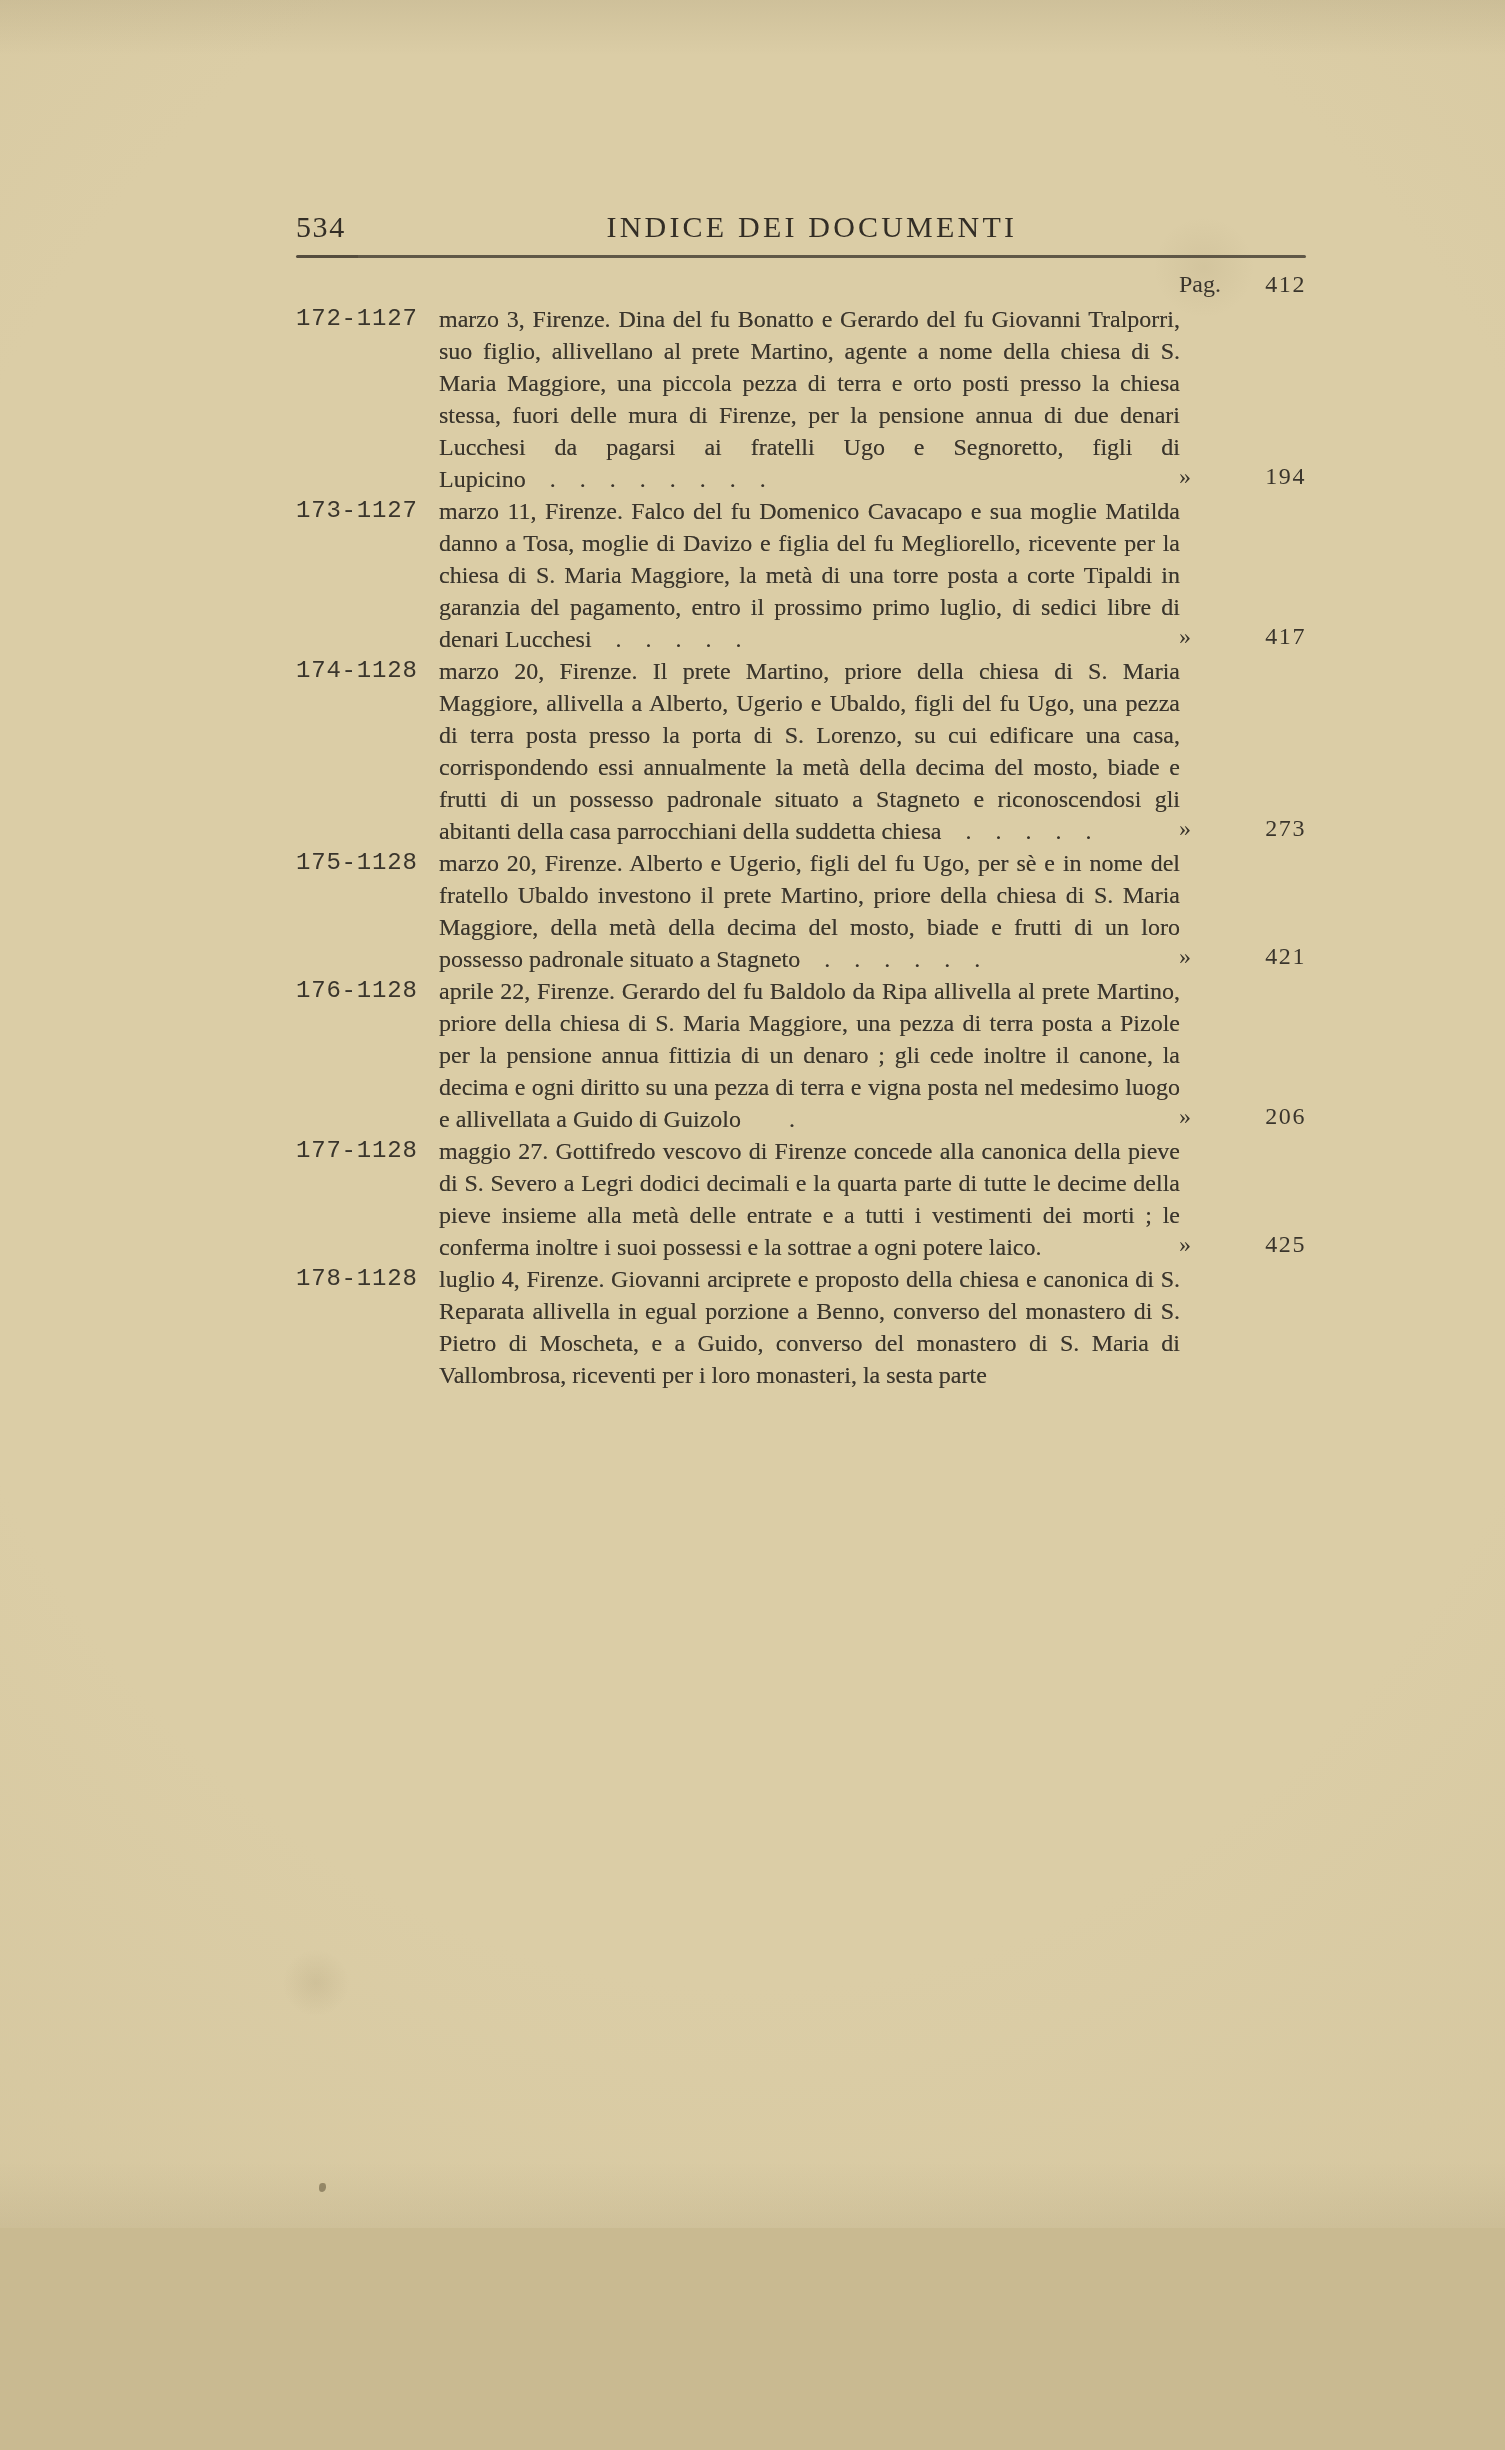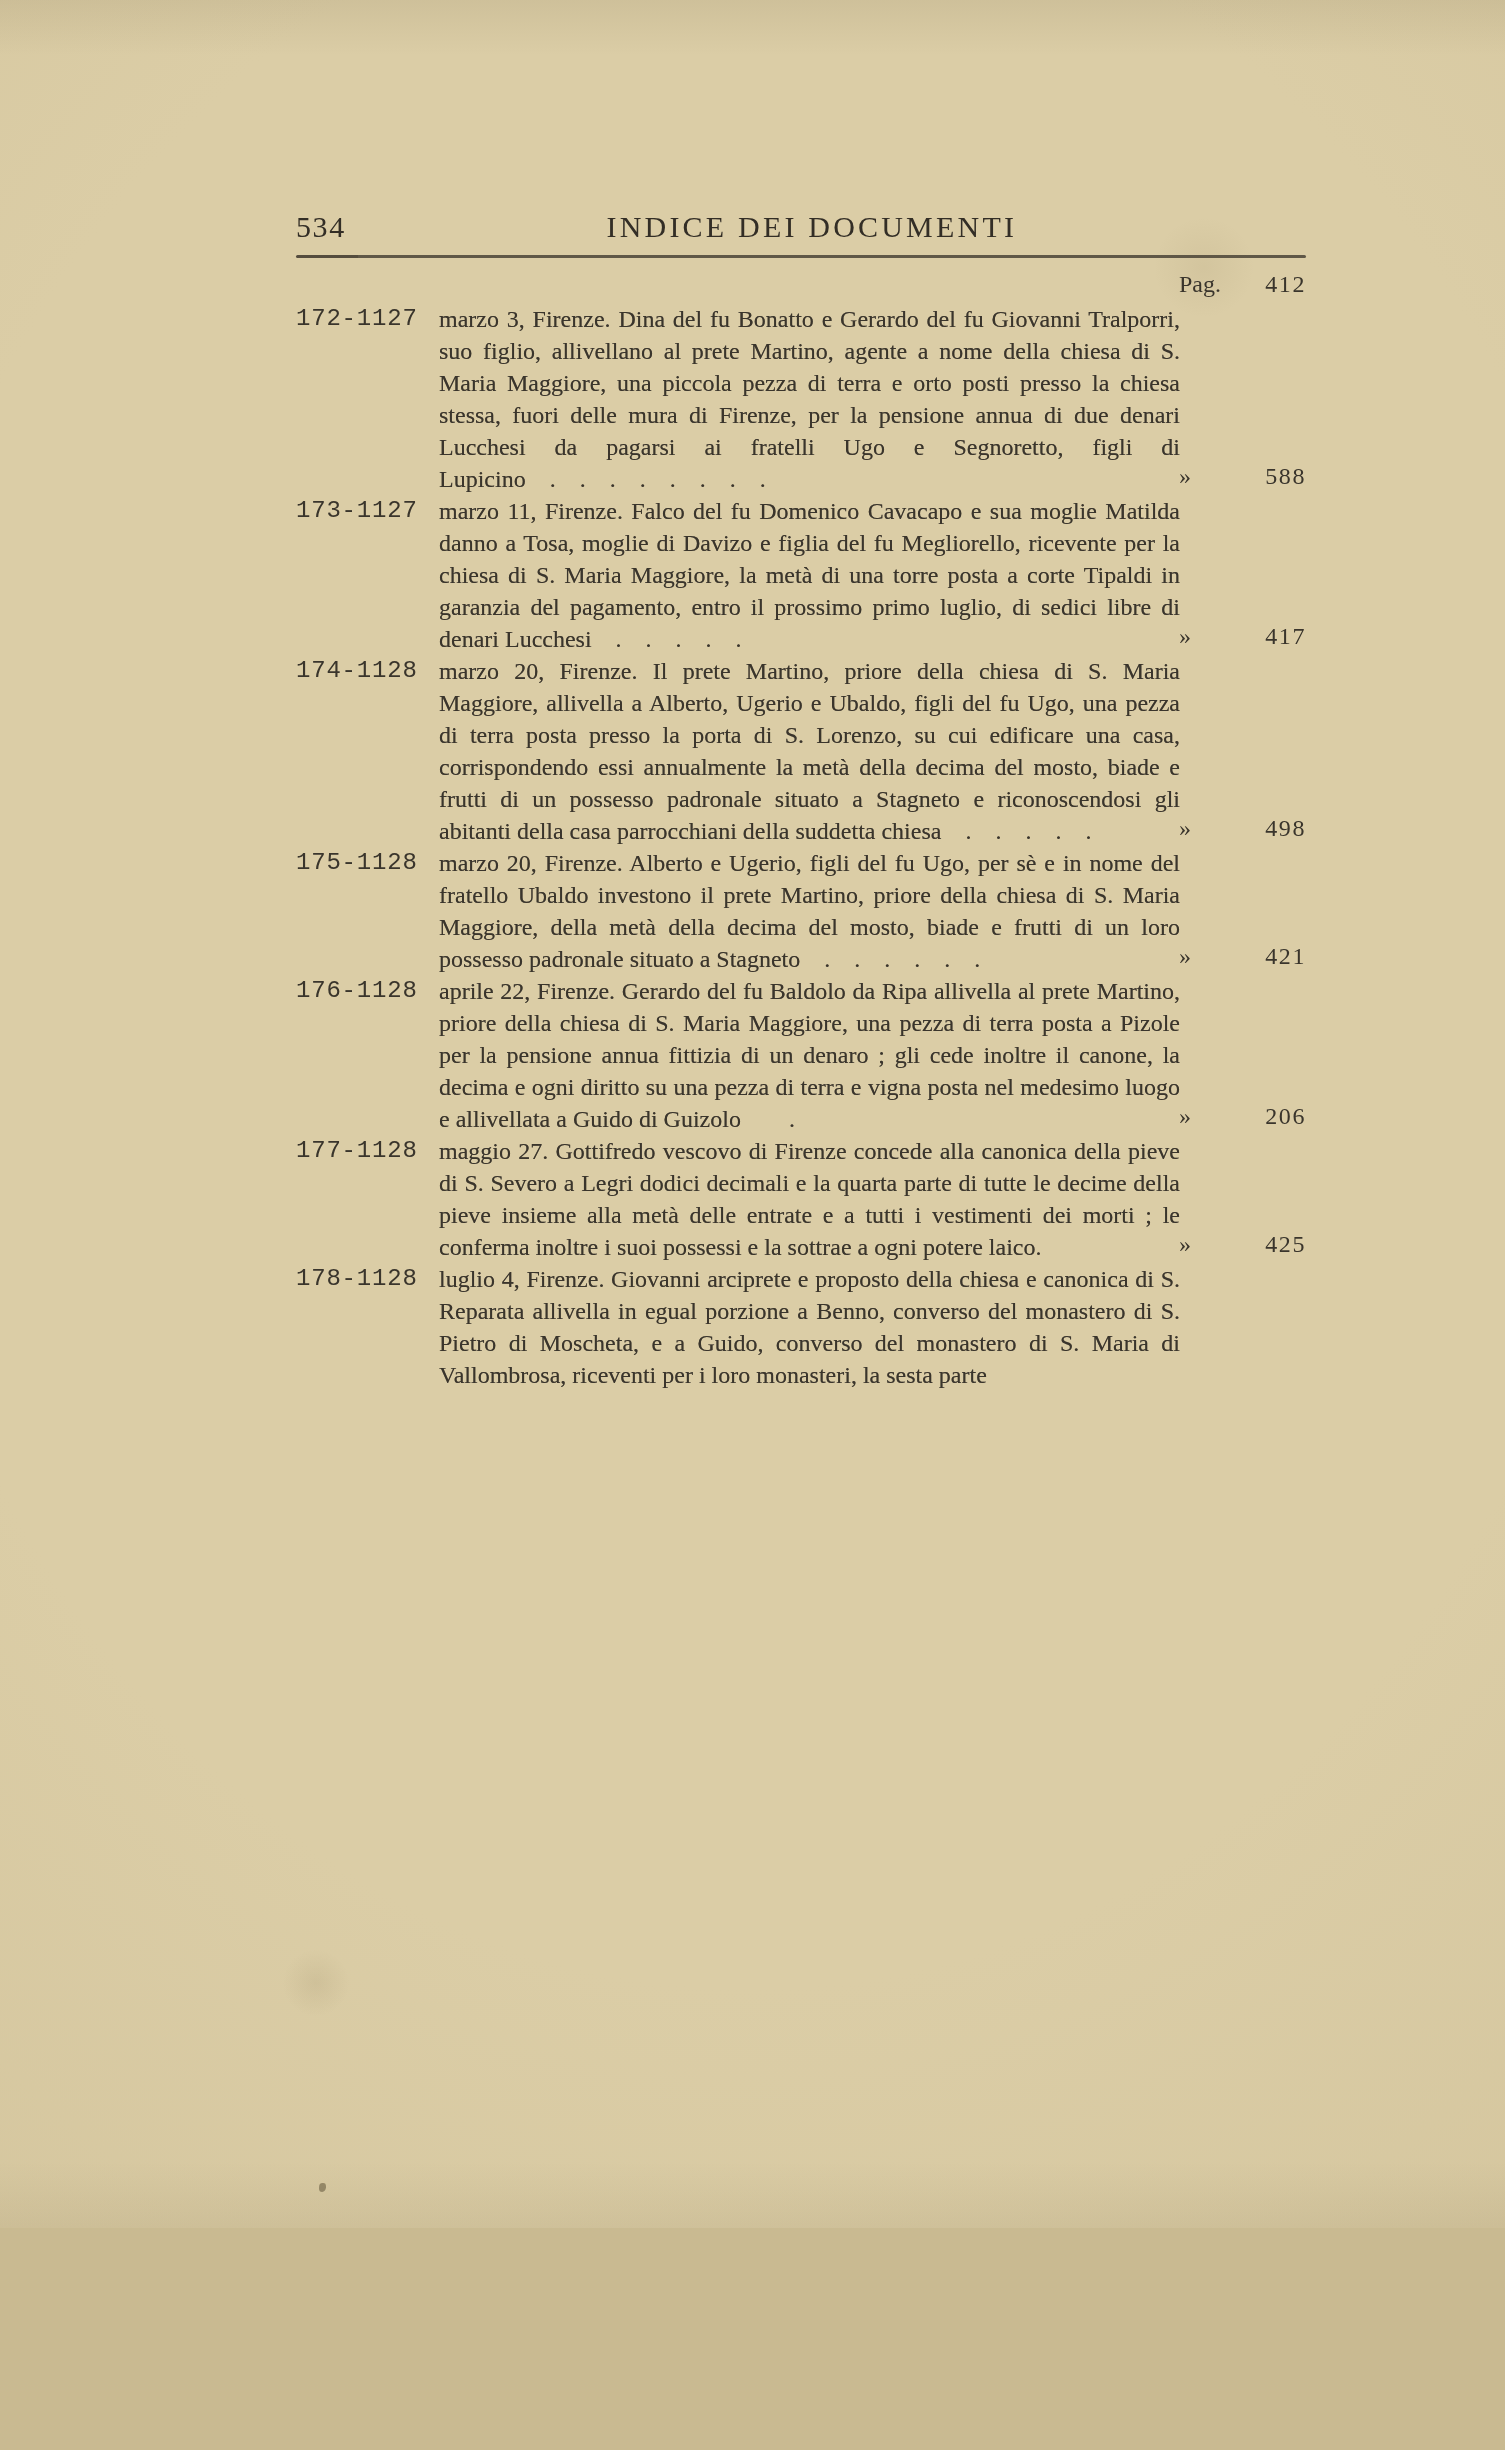--- a/index.html
+++ b/index.html
@@ -120,39 +120,39 @@
           <span class="mark">Pag.</span>
           <span class="pnum">412</span>
         </div>
       </div>
 
       <div class="entry">
         <div class="num">172-1127</div>
         <div class="etext">marzo 3, Firenze. Dina del fu Bonatto e Gerardo del fu Giovanni Tralporri, suo figlio, allivellano al prete Martino, agente a nome della chiesa di S. Maria Maggiore, una piccola pezza di terra e orto posti presso la chiesa stessa, fuori delle mura di Firenze, per la pensione annua di due denari Lucchesi da pagarsi ai fratelli Ugo e Segnoretto, figli di Lupicino . . . . . . . .</div>
         <div class="eref">
           <span class="mark">»</span>
-          <span class="pnum">588</span>
+          <span class="pnum">194</span>
         </div>
       </div>
 
       <div class="entry">
         <div class="num">173-1127</div>
         <div class="etext">marzo 11, Firenze. Falco del fu Domenico Cavacapo e sua moglie Matilda danno a Tosa, moglie di Davizo e figlia del fu Megliorello, ricevente per la chiesa di S. Maria Maggiore, la metà di una torre posta a corte Tipaldi in garanzia del pagamento, entro il prossimo primo luglio, di sedici libre di denari Lucchesi . . . . .</div>
         <div class="eref">
           <span class="mark">»</span>
           <span class="pnum">417</span>
         </div>
       </div>
 
       <div class="entry">
         <div class="num">174-1128</div>
         <div class="etext">marzo 20, Firenze. Il prete Martino, priore della chiesa di S. Maria Maggiore, allivella a Alberto, Ugerio e Ubaldo, figli del fu Ugo, una pezza di terra posta presso la porta di S. Lorenzo, su cui edificare una casa, corrispondendo essi annualmente la metà della decima del mosto, biade e frutti di un possesso padronale situato a Stagneto e riconoscendosi gli abitanti della casa parrocchiani della suddetta chiesa . . . . .</div>
         <div class="eref">
           <span class="mark">»</span>
-          <span class="pnum">498</span>
+          <span class="pnum">273</span>
         </div>
       </div>
 
       <div class="entry">
         <div class="num">175-1128</div>
         <div class="etext">marzo 20, Firenze. Alberto e Ugerio, figli del fu Ugo, per sè e in nome del fratello Ubaldo investono il prete Martino, priore della chiesa di S. Maria Maggiore, della metà della decima del mosto, biade e frutti di un loro possesso padronale situato a Stagneto . . . . . .</div>
         <div class="eref">
           <span class="mark">»</span>
           <span class="pnum">421</span>
         </div>

